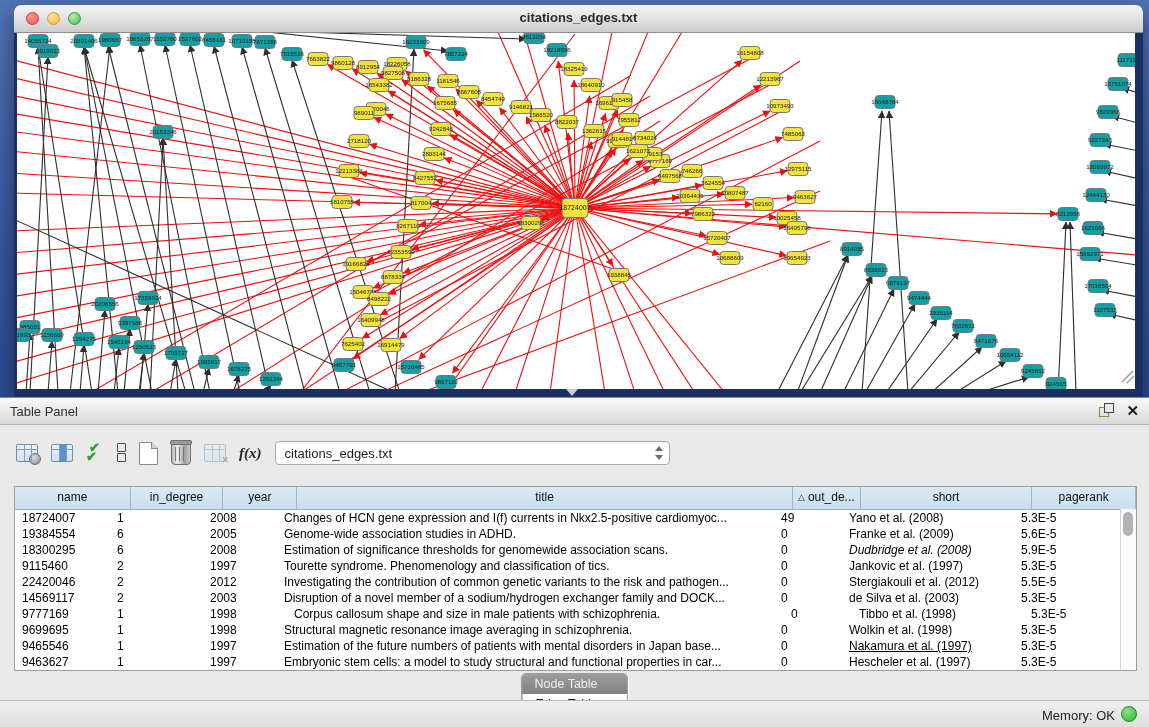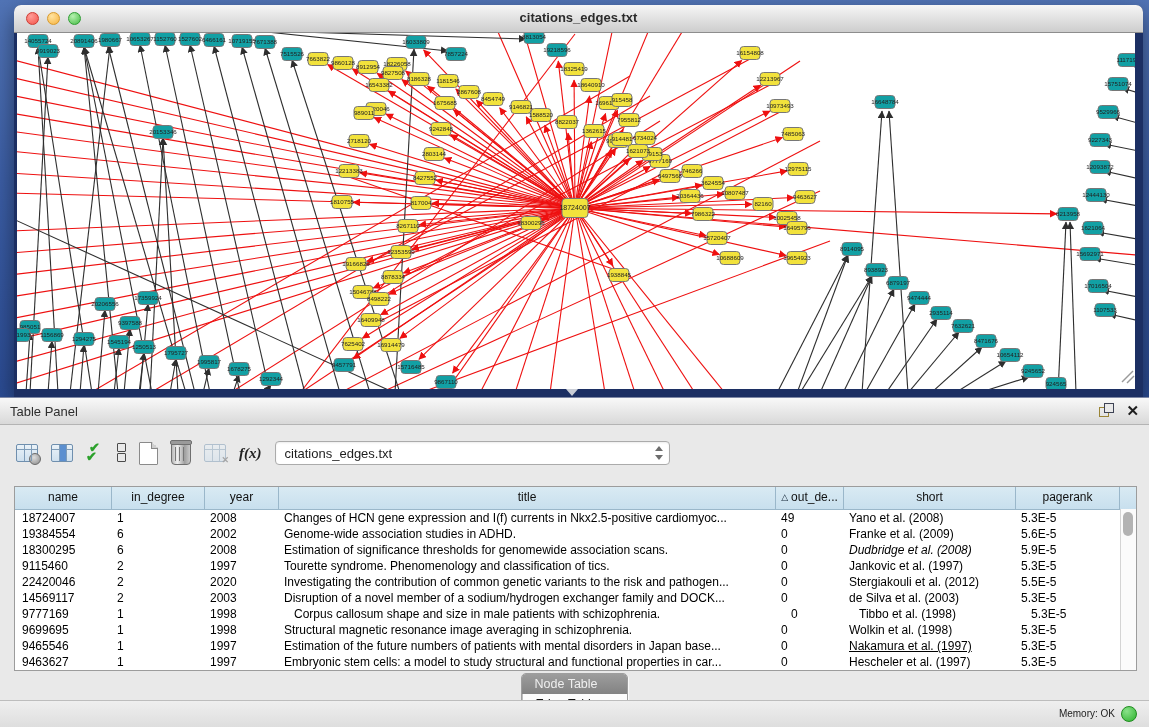--- a/index.html
+++ b/index.html
@@ -86,21 +86,21 @@
   
   .tabs{position:absolute;left:50%;top:276px;transform:translateX(-50%);display:inline-flex;
         border:1px solid #9e9e9e;border-radius:5px;overflow:hidden;background:#fcfcfc;
         box-shadow:0 1px 1px rgba(255,255,255,.8);flex-direction:column;}
   .tab{padding:0 13px;height:20px;line-height:20px;font-size:12.5px;color:#111;border-left:1px solid #bdbdbd;}
   .tab:first-child{border-left:none;}
   .tab.active{background:linear-gradient(#9d9d9d,#828282);color:#efefef;}
   
   .statusbar{position:absolute;left:0;top:303px;width:100%;height:27px;box-sizing:border-box;
              background:linear-gradient(#efefef,#dedede);border-top:1px solid #bdbdbd;}
-  .mem{position:absolute;right:34px;top:7px;font-size:10px;color:#222;}
+  .mem{position:absolute;right:34px;top:7px;font-size:13px;color:#222;}
   .memdot{position:absolute;right:12px;top:5px;width:14px;height:14px;border-radius:50%;
           background:radial-gradient(circle at 35% 30%,#8ae28a,#2eb22e);border:1px solid #1f8c1f;}
 </style>
 </head>
 <body>
 
 <div class="desktop">
   <div class="net-window">
     <div class="titlebar">
       <div class="lights">
@@ -818,42 +818,42 @@
       <span class="combo-text">citations_edges.txt</span>
       <span class="combo-arrows">
           <span class="up"></span>
           <span class="dn"></span>
         </span>
     </span>
   </div>
 
   <div class="table-wrap">
     <div class="thead" id="thead">
-        <div class="th" style="width: 97px;">name</div>
+        <div class="th" style="width: 116px;">name</div>
         <div class="th" style="width: 93px;">in_degree</div>
         <div class="th" style="width: 74px;">year</div>
         <div class="th" style="width: 497px;">title</div>
         <div class="th" style="width: 68px;"><span class="sorttri">△</span>out_de...</div>
         <div class="th" style="width: 172px;">short</div>
         <div class="th" style="width: 104px;">pagerank</div>
       </div>
     <div id="tbody">
         <div class="trow">
           <div class="td" style="width: 95px;">18724007</div>
           <div class="td" style="width: 93px;">1</div>
           <div class="td" style="width: 74px;">2008</div>
           <div class="td" style="width: 497px;">Changes of HCN gene expression and I(f) currents in Nkx2.5-positive cardiomyoc...</div>
           <div class="td" style="width: 68px;">49</div>
           <div class="td" style="width: 172px;">Yano et al. (2008)</div>
           <div class="td" style="width: 104px;">5.3E-5</div>
         </div>
         <div class="trow">
           <div class="td" style="width: 95px;">19384554</div>
           <div class="td" style="width: 93px;">6</div>
-          <div class="td" style="width: 74px;">2002</div>
+          <div class="td" style="width: 74px;">2005</div>
           <div class="td" style="width: 497px;">Genome-wide association studies in ADHD.</div>
           <div class="td" style="width: 68px;">0</div>
           <div class="td" style="width: 172px;">Franke et al. (2009)</div>
           <div class="td" style="width: 104px;">5.6E-5</div>
         </div>
         <div class="trow">
           <div class="td" style="width: 95px;">18300295</div>
           <div class="td" style="width: 93px;">6</div>
           <div class="td" style="width: 74px;">2008</div>
           <div class="td" style="width: 497px;">Estimation of significance thresholds for genomewide association scans.</div>
@@ -866,21 +866,21 @@
           <div class="td" style="width: 93px;">2</div>
           <div class="td" style="width: 74px;">1997</div>
           <div class="td" style="width: 497px;">Tourette syndrome. Phenomenology and classification of tics.</div>
           <div class="td" style="width: 68px;">0</div>
           <div class="td" style="width: 172px;">Jankovic et al. (1997)</div>
           <div class="td" style="width: 104px;">5.3E-5</div>
         </div>
         <div class="trow">
           <div class="td" style="width: 95px;">22420046</div>
           <div class="td" style="width: 93px;">2</div>
-          <div class="td" style="width: 74px;">2020</div>
+          <div class="td" style="width: 74px;">2012</div>
           <div class="td" style="width: 497px;">Investigating the contribution of common genetic variants to the risk and pathogen...</div>
           <div class="td" style="width: 68px;">0</div>
           <div class="td" style="width: 172px;">Stergiakouli et al. (2012)</div>
           <div class="td" style="width: 104px;">5.5E-5</div>
         </div>
         <div class="trow">
           <div class="td" style="width: 95px;">14569117</div>
           <div class="td" style="width: 93px;">2</div>
           <div class="td" style="width: 74px;">2003</div>
           <div class="td" style="width: 497px;">Disruption of a novel member of a sodium/hydrogen exchanger family and DOCK...</div>

